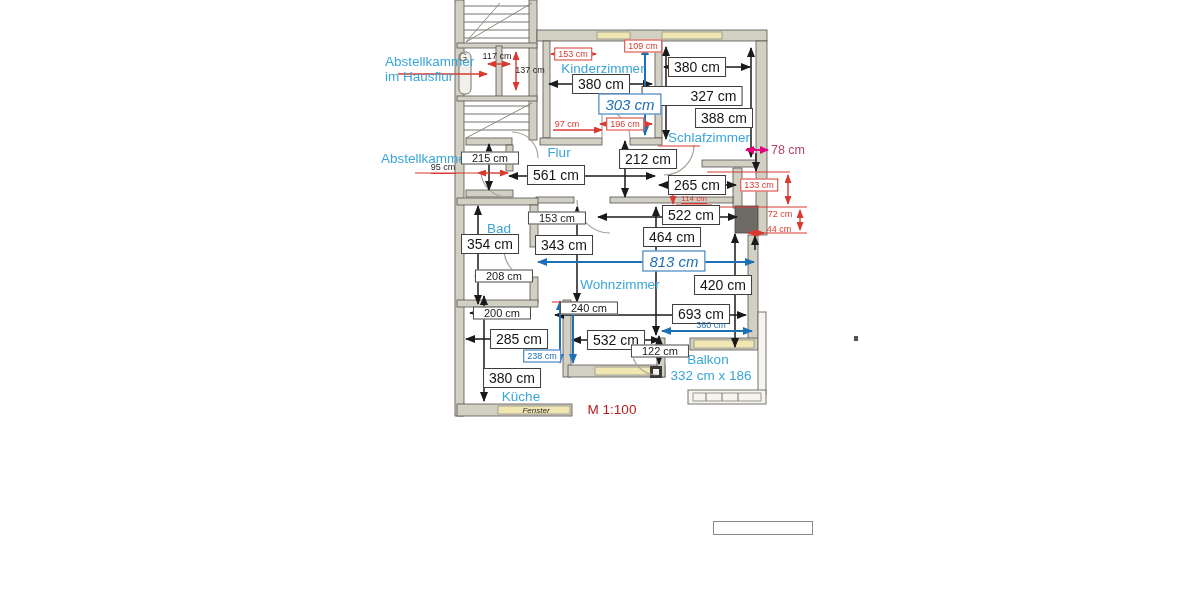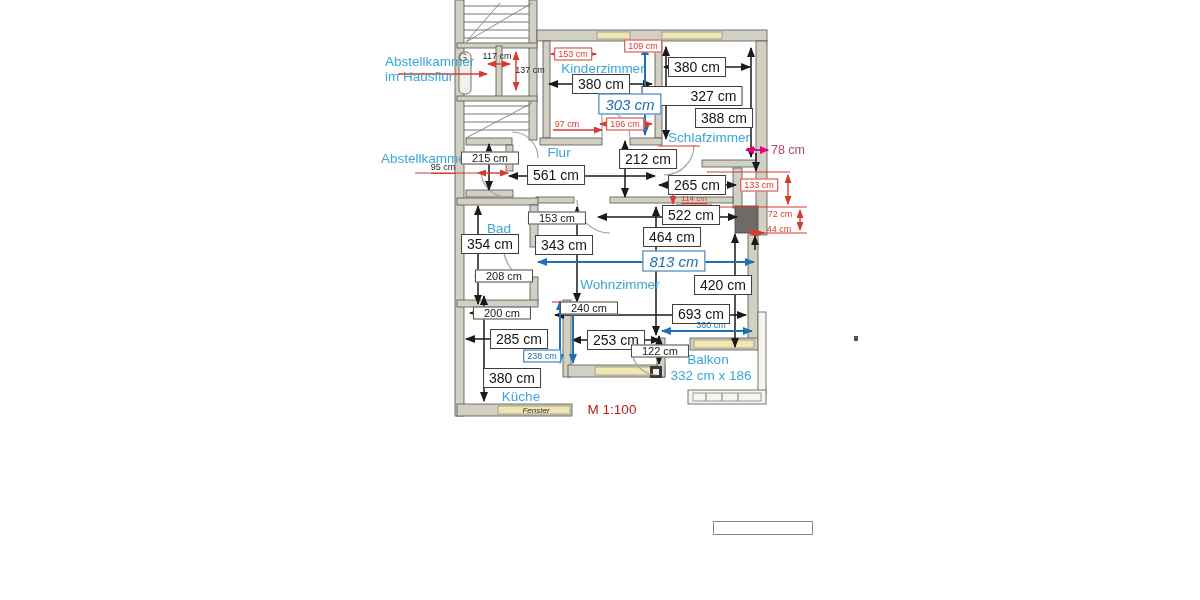--- a/index.html
+++ b/index.html
@@ -239,21 +239,21 @@
   <div class="lbl box" style="left:697px;top:67px;">380 cm</div>
   <div class="lbl box" style="left:692px;top:96px;padding-left:48px;">327 cm</div>
   <div class="lbl box" style="left:724px;top:118px;">388 cm</div>
   <div class="lbl box" style="left:556px;top:175px;">561 cm</div>
   <div class="lbl box" style="left:648px;top:159px;">212 cm</div>
   <div class="lbl box" style="left:697px;top:185px;">265 cm</div>
   <div class="lbl box" style="left:691px;top:215px;">522 cm</div>
   <div class="lbl box" style="left:672px;top:237px;">464 cm</div>
   <div class="lbl box" style="left:723px;top:285px;">420 cm</div>
   <div class="lbl box" style="left:701px;top:314px;">693 cm</div>
-  <div class="lbl box" style="left:616px;top:340px;">253 cm</div>
+  <div class="lbl box" style="left:616px;top:340px;">532 cm</div>
   <div class="lbl box" style="left:519px;top:339px;">285 cm</div>
   <div class="lbl box" style="left:490px;top:244px;">354 cm</div>
   <div class="lbl box" style="left:564px;top:245px;">343 cm</div>
   <div class="lbl box" style="left:512px;top:378px;">380 cm</div>
 
   <div class="lbl box-blue" style="left:630px;top:104px;">303 cm</div>
   <div class="lbl box-blue" style="left:674px;top:261px;">813 cm</div>
   <div class="lbl box-blue-sm" style="left:542px;top:356px;">238 cm</div>
 
   <div class="lbl box-sm" style="left:490px;top:158px;">215 cm</div>

